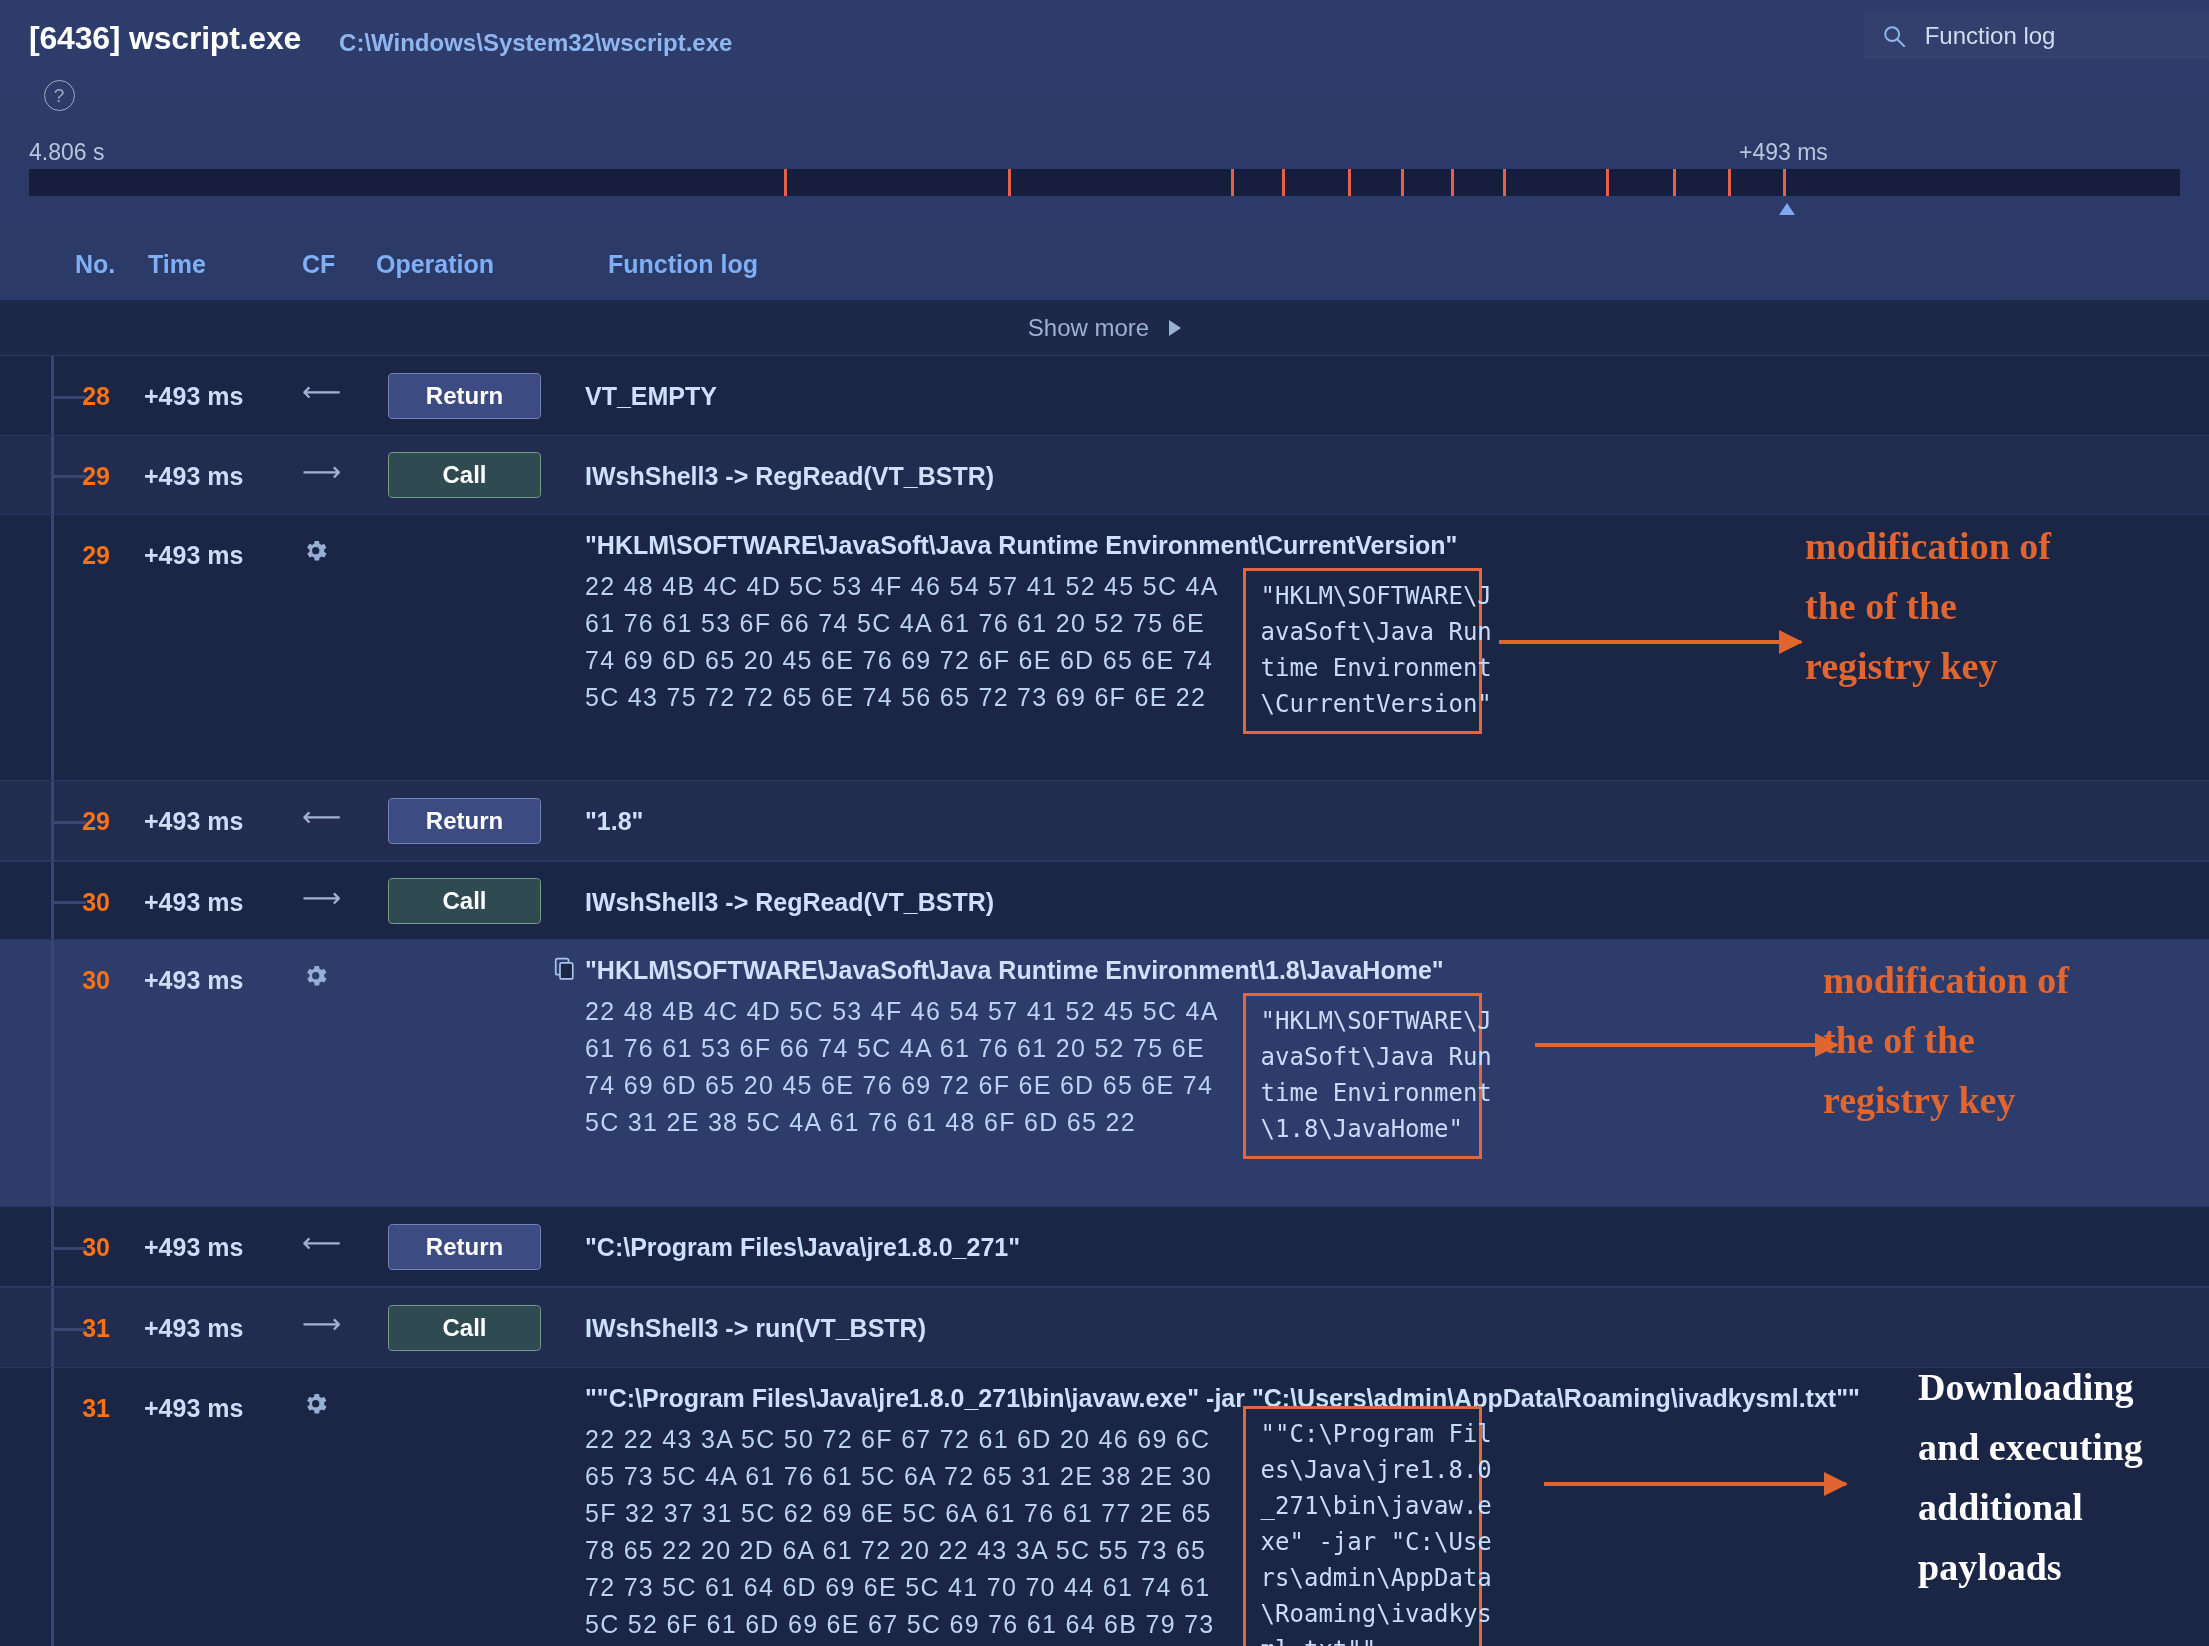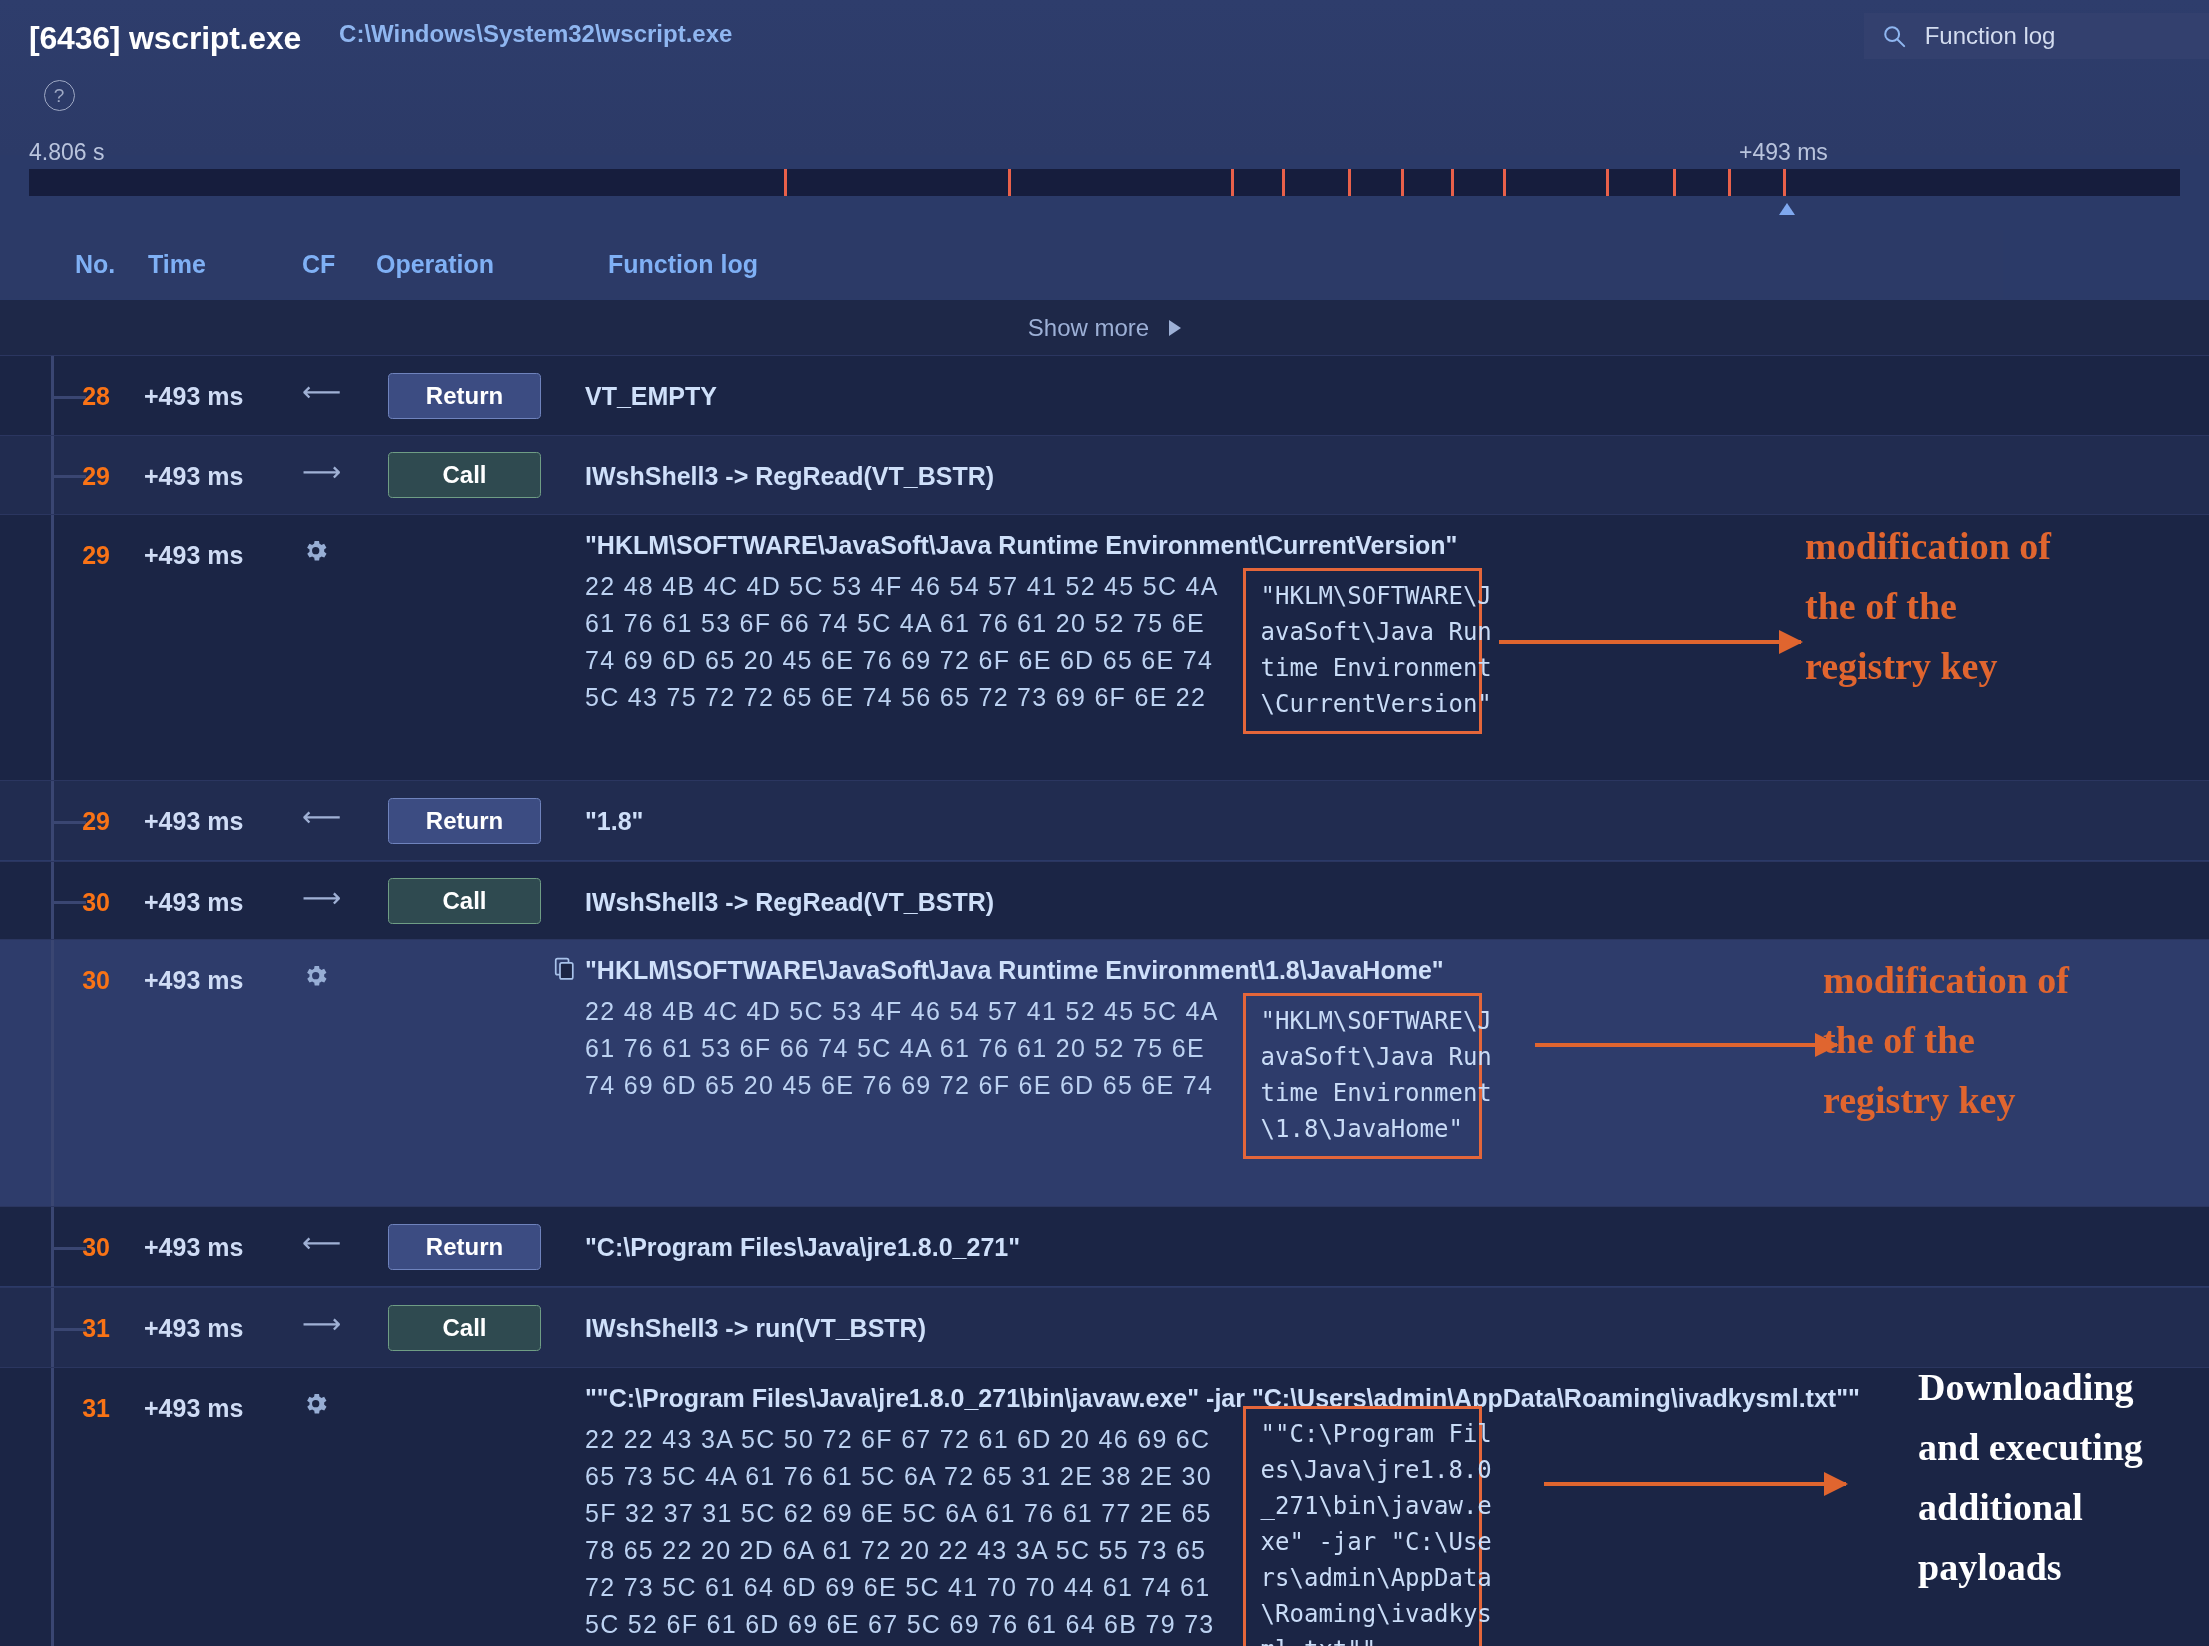--- a/index.html
+++ b/index.html
@@ -8,21 +8,21 @@
     background:#2b3a68;
     font-family:"Liberation Sans", sans-serif;
     overflow:hidden;
     position:relative;
   }
   
   #header{
     position:absolute;left:0;top:0;width:2209px;height:155px;
     background:linear-gradient(180deg,#2e3d6c 0%,#2c3a67 100%);
   }
-  #titlebar{position:absolute;left:29px;top:20px;display:flex;align-items:flex-start;}
+  #titlebar{position:absolute;left:29px;top:20px;display:flex;align-items:flex-end;}
   #pid-name{font-size:32px;font-weight:bold;color:#ffffff;letter-spacing:-0.2px;}
   #proc-path{font-size:24px;color:#8fb6f0;margin-left:38px;font-weight:bold;}
   #hint-row{position:absolute;left:29px;top:80px;display:flex;align-items:center;}
   #hint-text{font-size:24px;color:#9fa9c4;}
   #help-icon{
     margin-left:14.6px;width:31px;height:31px;border-radius:50%;
     border:1.8px solid #9fa9c4;color:#9fa9c4;font-size:19px;
     display:flex;align-items:center;justify-content:center;
     box-sizing:border-box;line-height:1;
   }
@@ -262,20 +262,21 @@
         </svg></span>
       <span class="cell c-log" style="top: 16.4px;">"HKLM\SOFTWARE\JavaSoft\Java Runtime Environment\1.8\JavaHome"</span>
       <span class="copy-icon" style="top: 16.4px;"><svg width="25.6" height="25.6" viewBox="0 0 24 24">
           <rect x="3.5" y="2.5" width="12" height="15" rx="1.6" fill="none" stroke="#a8c2ea" stroke-width="1.6"></rect>
           <rect x="7.5" y="6.5" width="12" height="15" rx="1.6" fill="#1b2545" stroke="#a8c2ea" stroke-width="1.6"></rect>
         </svg></span>
       <div class="hex">
         <div class="hexline">22 48 4B 4C 4D 5C 53 4F 46 54 57 41 52 45 5C 4A</div>
         <div class="hexline">61 76 61 53 6F 66 74 5C 4A 61 76 61 20 52 75 6E</div>
         <div class="hexline">74 69 6D 65 20 45 6E 76 69 72 6F 6E 6D 65 6E 74</div>
+        <div class="hexline">5C 31 2E 38 5C 4A 61 76 61 48 6F 6D 65 22</div>
       </div>
       <div class="ascii-box on-sel" style="left: 1243px; top: 53px; width: 239px;">
         <div class="ascii">"HKLM\SOFTWARE\J
 avaSoft\Java Run
 time Environment
 \1.8\JavaHome"</div>
       </div>
     </div>
     <div class="row dark row-border" style="top: 1206px; height: 80px;">
       <div class="tree">

